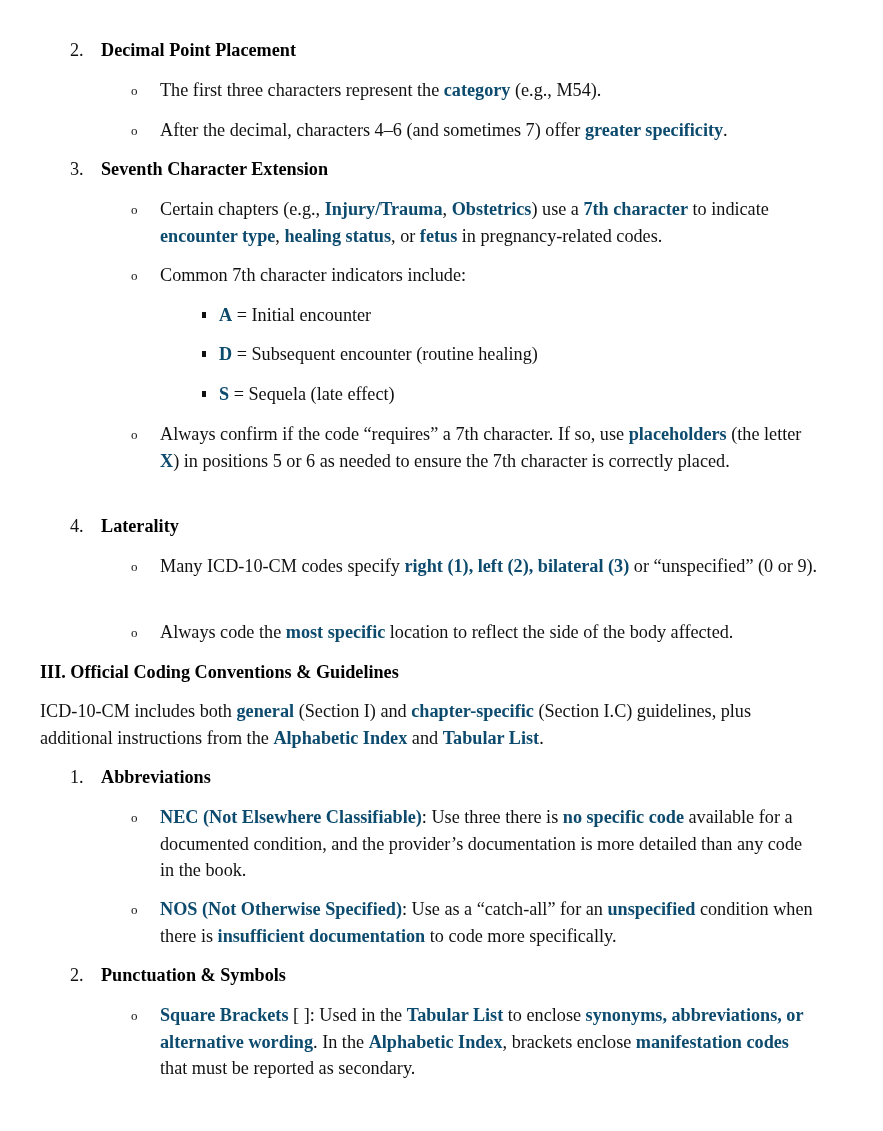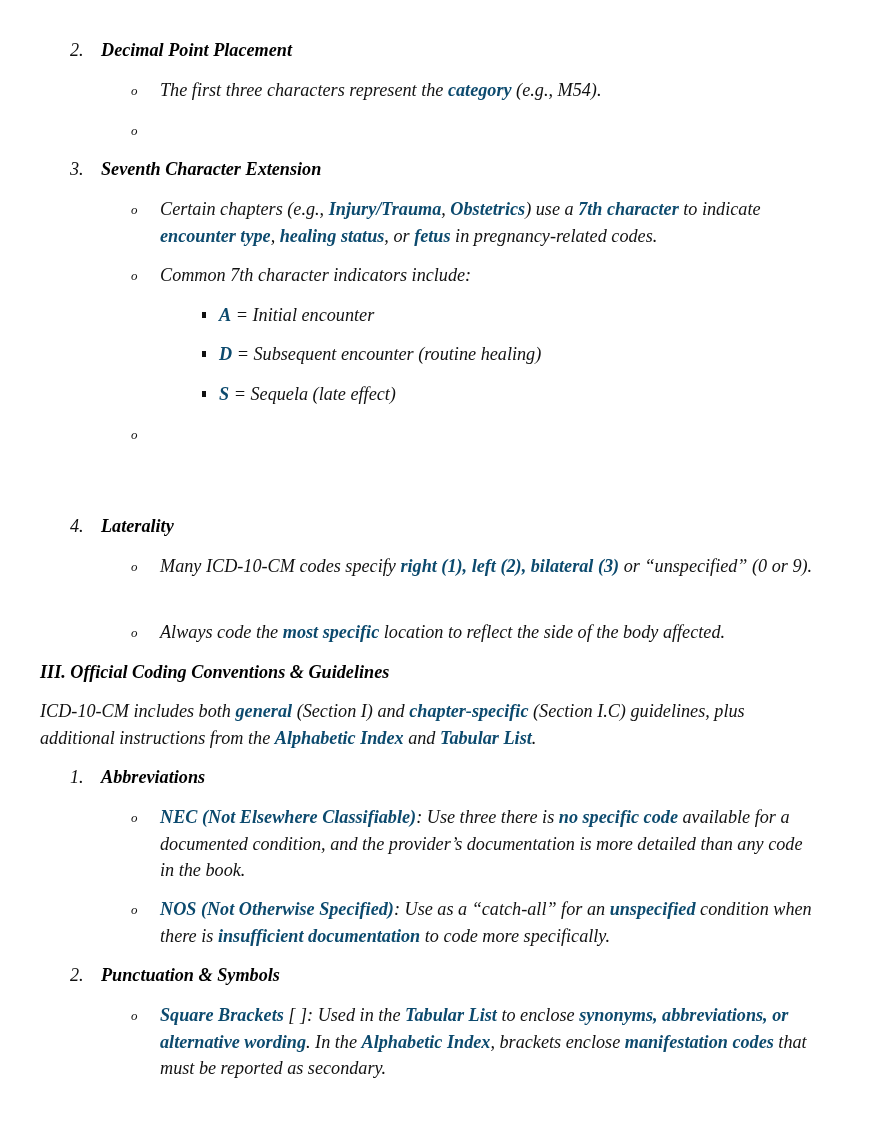--- a/index.html
+++ b/index.html
@@ -16,21 +16,20 @@
       font-size: 18.2px;
       line-height: 26.5px;
       color: #111111;
     }
     .page {
       position: absolute;
       left: 0;
       top: 0;
       width: 883px;
       height: 1131px;
-      font-style: italic;
     }
     b { font-weight: bold; color: #0c4a6e; }
 
     .num-item {
       position: absolute;
       left: 70px;
       width: 780px;
     }
     .num-item .num {
       display: inline-block;
@@ -85,21 +84,21 @@
 
 <div class="page">
 
   <div class="num-item" style="top:37px">
     <span class="num">2.</span><span class="title">Decimal Point Placement</span>
   </div>
   <div class="l2" style="top:77px">
     <span class="bullet">o</span><span class="content"><span>The first three characters represent the </span><b>category</b><span> (e.g., M54).</span></span>
   </div>
   <div class="l2" style="top:117px">
-    <span class="bullet">o</span>
+    <span class="bullet">o</span><span class="content"><span>After the decimal, characters 4–6 (and sometimes 7) offer </span><b>greater specificity</b><span>.</span></span>
   </div>
 
   <div class="num-item" style="top:156px">
     <span class="num">3.</span><span class="title">Seventh Character Extension</span>
   </div>
   <div class="l2" style="top:196px">
     <span class="bullet">o</span><span class="content"><span>Certain chapters (e.g., </span><b>Injury/Trauma</b><span>, </span><b>Obstetrics</b><span>) use a </span><b>7th character</b><span> to indicate </span><b>encounter type</b><span>, </span><b>healing status</b><span>, or </span><b>fetus</b><span> in pregnancy-related codes.</span></span>
   </div>
   <div class="l2" style="top:262px">
     <span class="bullet">o</span><span class="content"><span>Common 7th character indicators include:</span></span>
@@ -107,21 +106,21 @@
   <div class="l3" style="top:302px">
     <span class="bullet"></span><span class="content"><b>A</b><span> = Initial encounter</span></span>
   </div>
   <div class="l3" style="top:341px">
     <span class="bullet"></span><span class="content"><b>D</b><span> = Subsequent encounter (routine healing)</span></span>
   </div>
   <div class="l3" style="top:381px">
     <span class="bullet"></span><span class="content"><b>S</b><span> = Sequela (late effect)</span></span>
   </div>
   <div class="l2" style="top:421px">
-    <span class="bullet">o</span>
+    <span class="bullet">o</span><span class="content"><span>Always confirm if the code “requires” a 7th character. If so, use </span><b>placeholders</b><span> (the letter </span><b>X</b><span>) in positions 5 or 6 as needed to ensure the 7th character is correctly placed.</span></span>
   </div>
 
   <div class="num-item" style="top:513px">
     <span class="num">4.</span><span class="title">Laterality</span>
   </div>
   <div class="l2" style="top:553px">
     <span class="bullet">o</span><span class="content"><span>Many ICD-10-CM codes specify </span><b>right (1), left (2), bilateral (3)</b><span> or “unspecified” (0 or 9).</span></span>
   </div>
   <div class="l2" style="top:619px">
     <span class="bullet">o</span><span class="content"><span>Always code the </span><b>most specific</b><span> location to reflect the side of the body affected.</span></span>

